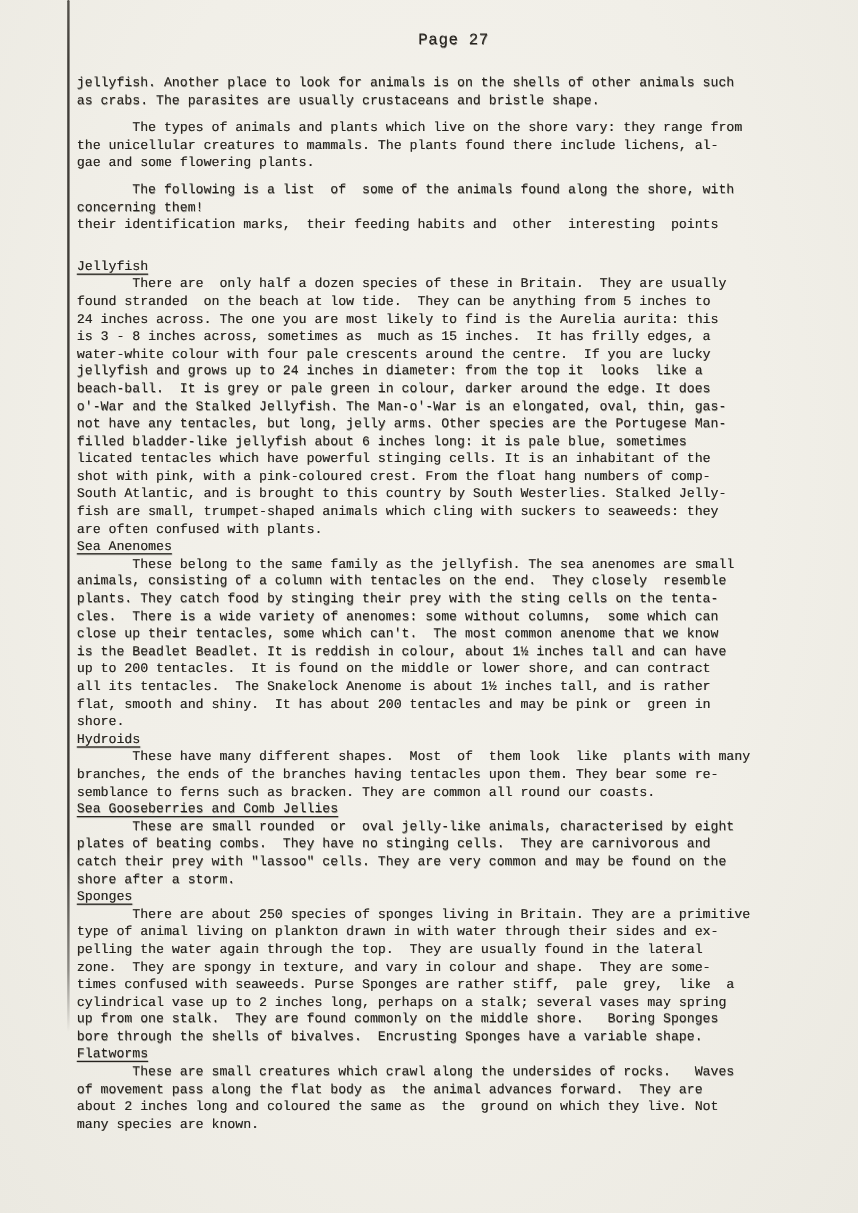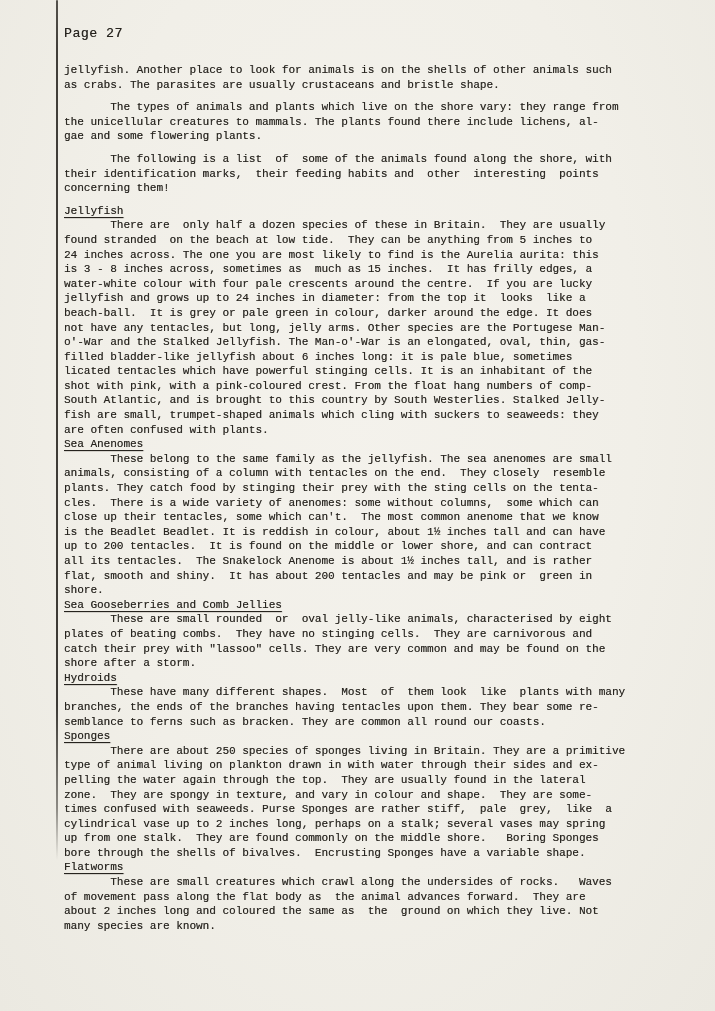--- a/index.html
+++ b/index.html
@@ -25,35 +25,36 @@
     border-radius: 1px;
     background: linear-gradient(#55524c 0%, #413e39 6%, #3d3a35 82%, rgba(61,58,53,0.55) 94%, rgba(61,58,53,0) 100%);
   }
   .content {
     position: absolute;
     left: 64px;
     top: 26px;
     width: 628px;
   }
   .page-title {
+    text-align: center;
     font-size: 13.2px;
     letter-spacing: 0.5px;
     margin-bottom: 22px;
     text-shadow: 0.3px 0.3px 0.5px rgba(38,35,30,0.55);
   }
   .line, .heading {
     white-space: pre;
     font-size: 11px;
     line-height: 14.6px;
     height: 14.6px;
     text-shadow: 0.3px 0.3px 0.5px rgba(38,35,30,0.5);
   }
   .paragraph { margin-top: 8px; }
   .paragraph.no-gap { margin-top: 0; }
-  .section.gap-above { margin-top: 8px; font-family: Liberation Mono, monospace; }
+  .section.gap-above { margin-top: 20px; font-family: Liberation Mono, monospace; }
   .heading span {
     text-decoration: underline;
     text-decoration-thickness: 1.2px;
     text-underline-offset: 2.5px;
   }
 </style>
 </head>
 <body>
 
 <div class="page">
@@ -65,34 +66,34 @@
           <div class="line">jellyfish. Another place to look for animals is on the shells of other animals such</div>
           <div class="line">as crabs. The parasites are usually crustaceans and bristle shape.</div>
         </div>
         <div class="paragraph">
           <div class="line">       The types of animals and plants which live on the shore vary: they range from</div>
           <div class="line">the unicellular creatures to mammals. The plants found there include lichens, al-</div>
           <div class="line">gae and some flowering plants.</div>
         </div>
         <div class="paragraph">
           <div class="line">       The following is a list  of  some of the animals found along the shore, with</div>
+          <div class="line">concerning them!</div>
           <div class="line">their identification marks,  their feeding habits and  other  interesting  points</div>
-          <div class="line">concerning them!</div>
         </div>
         <div class="section gap-above">
           <div class="heading"><span>Jellyfish</span></div>
           <div class="line">       There are  only half a dozen species of these in Britain.  They are usually</div>
           <div class="line">found stranded  on the beach at low tide.  They can be anything from 5 inches to</div>
           <div class="line">24 inches across. The one you are most likely to find is the Aurelia aurita: this</div>
           <div class="line">is 3 - 8 inches across, sometimes as  much as 15 inches.  It has frilly edges, a</div>
           <div class="line">water-white colour with four pale crescents around the centre.  If you are lucky</div>
           <div class="line">jellyfish and grows up to 24 inches in diameter: from the top it  looks  like a</div>
           <div class="line">beach-ball.  It is grey or pale green in colour, darker around the edge. It does</div>
+          <div class="line">o'-War and the Stalked Jellyfish. The Man-o'-War is an elongated, oval, thin, gas-</div>
           <div class="line">not have any tentacles, but long, jelly arms. Other species are the Portugese Man-</div>
-          <div class="line">o'-War and the Stalked Jellyfish. The Man-o'-War is an elongated, oval, thin, gas-</div>
           <div class="line">filled bladder-like jellyfish about 6 inches long: it is pale blue, sometimes</div>
           <div class="line">licated tentacles which have powerful stinging cells. It is an inhabitant of the</div>
           <div class="line">shot with pink, with a pink-coloured crest. From the float hang numbers of comp-</div>
           <div class="line">South Atlantic, and is brought to this country by South Westerlies. Stalked Jelly-</div>
           <div class="line">fish are small, trumpet-shaped animals which cling with suckers to seaweeds: they</div>
           <div class="line">are often confused with plants.</div>
         </div>
         <div class="section">
           <div class="heading"><span>Sea Anenomes</span></div>
           <div class="line">       These belong to the same family as the jellyfish. The sea anenomes are small</div>
@@ -100,31 +101,31 @@
           <div class="line">plants. They catch food by stinging their prey with the sting cells on the tenta-</div>
           <div class="line">cles.  There is a wide variety of anenomes: some without columns,  some which can</div>
           <div class="line">close up their tentacles, some which can't.  The most common anenome that we know</div>
           <div class="line">is the Beadlet Beadlet. It is reddish in colour, about 1½ inches tall and can have</div>
           <div class="line">up to 200 tentacles.  It is found on the middle or lower shore, and can contract</div>
           <div class="line">all its tentacles.  The Snakelock Anenome is about 1½ inches tall, and is rather</div>
           <div class="line">flat, smooth and shiny.  It has about 200 tentacles and may be pink or  green in</div>
           <div class="line">shore.</div>
         </div>
         <div class="section">
+          <div class="heading"><span>Hydroids</span></div>
+          <div class="line">       These have many different shapes.  Most  of  them look  like  plants with many</div>
+          <div class="line">branches, the ends of the branches having tentacles upon them. They bear some re-</div>
+          <div class="line">semblance to ferns such as bracken. They are common all round our coasts.</div>
+        </div>
+        <div class="section">
           <div class="heading"><span>Sea Gooseberries and Comb Jellies</span></div>
           <div class="line">       These are small rounded  or  oval jelly-like animals, characterised by eight</div>
           <div class="line">plates of beating combs.  They have no stinging cells.  They are carnivorous and</div>
           <div class="line">catch their prey with "lassoo" cells. They are very common and may be found on the</div>
           <div class="line">shore after a storm.</div>
-        </div>
-        <div class="section">
-          <div class="heading"><span>Hydroids</span></div>
-          <div class="line">       These have many different shapes.  Most  of  them look  like  plants with many</div>
-          <div class="line">branches, the ends of the branches having tentacles upon them. They bear some re-</div>
-          <div class="line">semblance to ferns such as bracken. They are common all round our coasts.</div>
         </div>
         <div class="section">
           <div class="heading"><span>Sponges</span></div>
           <div class="line">       There are about 250 species of sponges living in Britain. They are a primitive</div>
           <div class="line">type of animal living on plankton drawn in with water through their sides and ex-</div>
           <div class="line">pelling the water again through the top.  They are usually found in the lateral</div>
           <div class="line">zone.  They are spongy in texture, and vary in colour and shape.  They are some-</div>
           <div class="line">times confused with seaweeds. Purse Sponges are rather stiff,  pale  grey,  like  a</div>
           <div class="line">cylindrical vase up to 2 inches long, perhaps on a stalk; several vases may spring</div>
           <div class="line">up from one stalk.  They are found commonly on the middle shore.   Boring Sponges</div>

